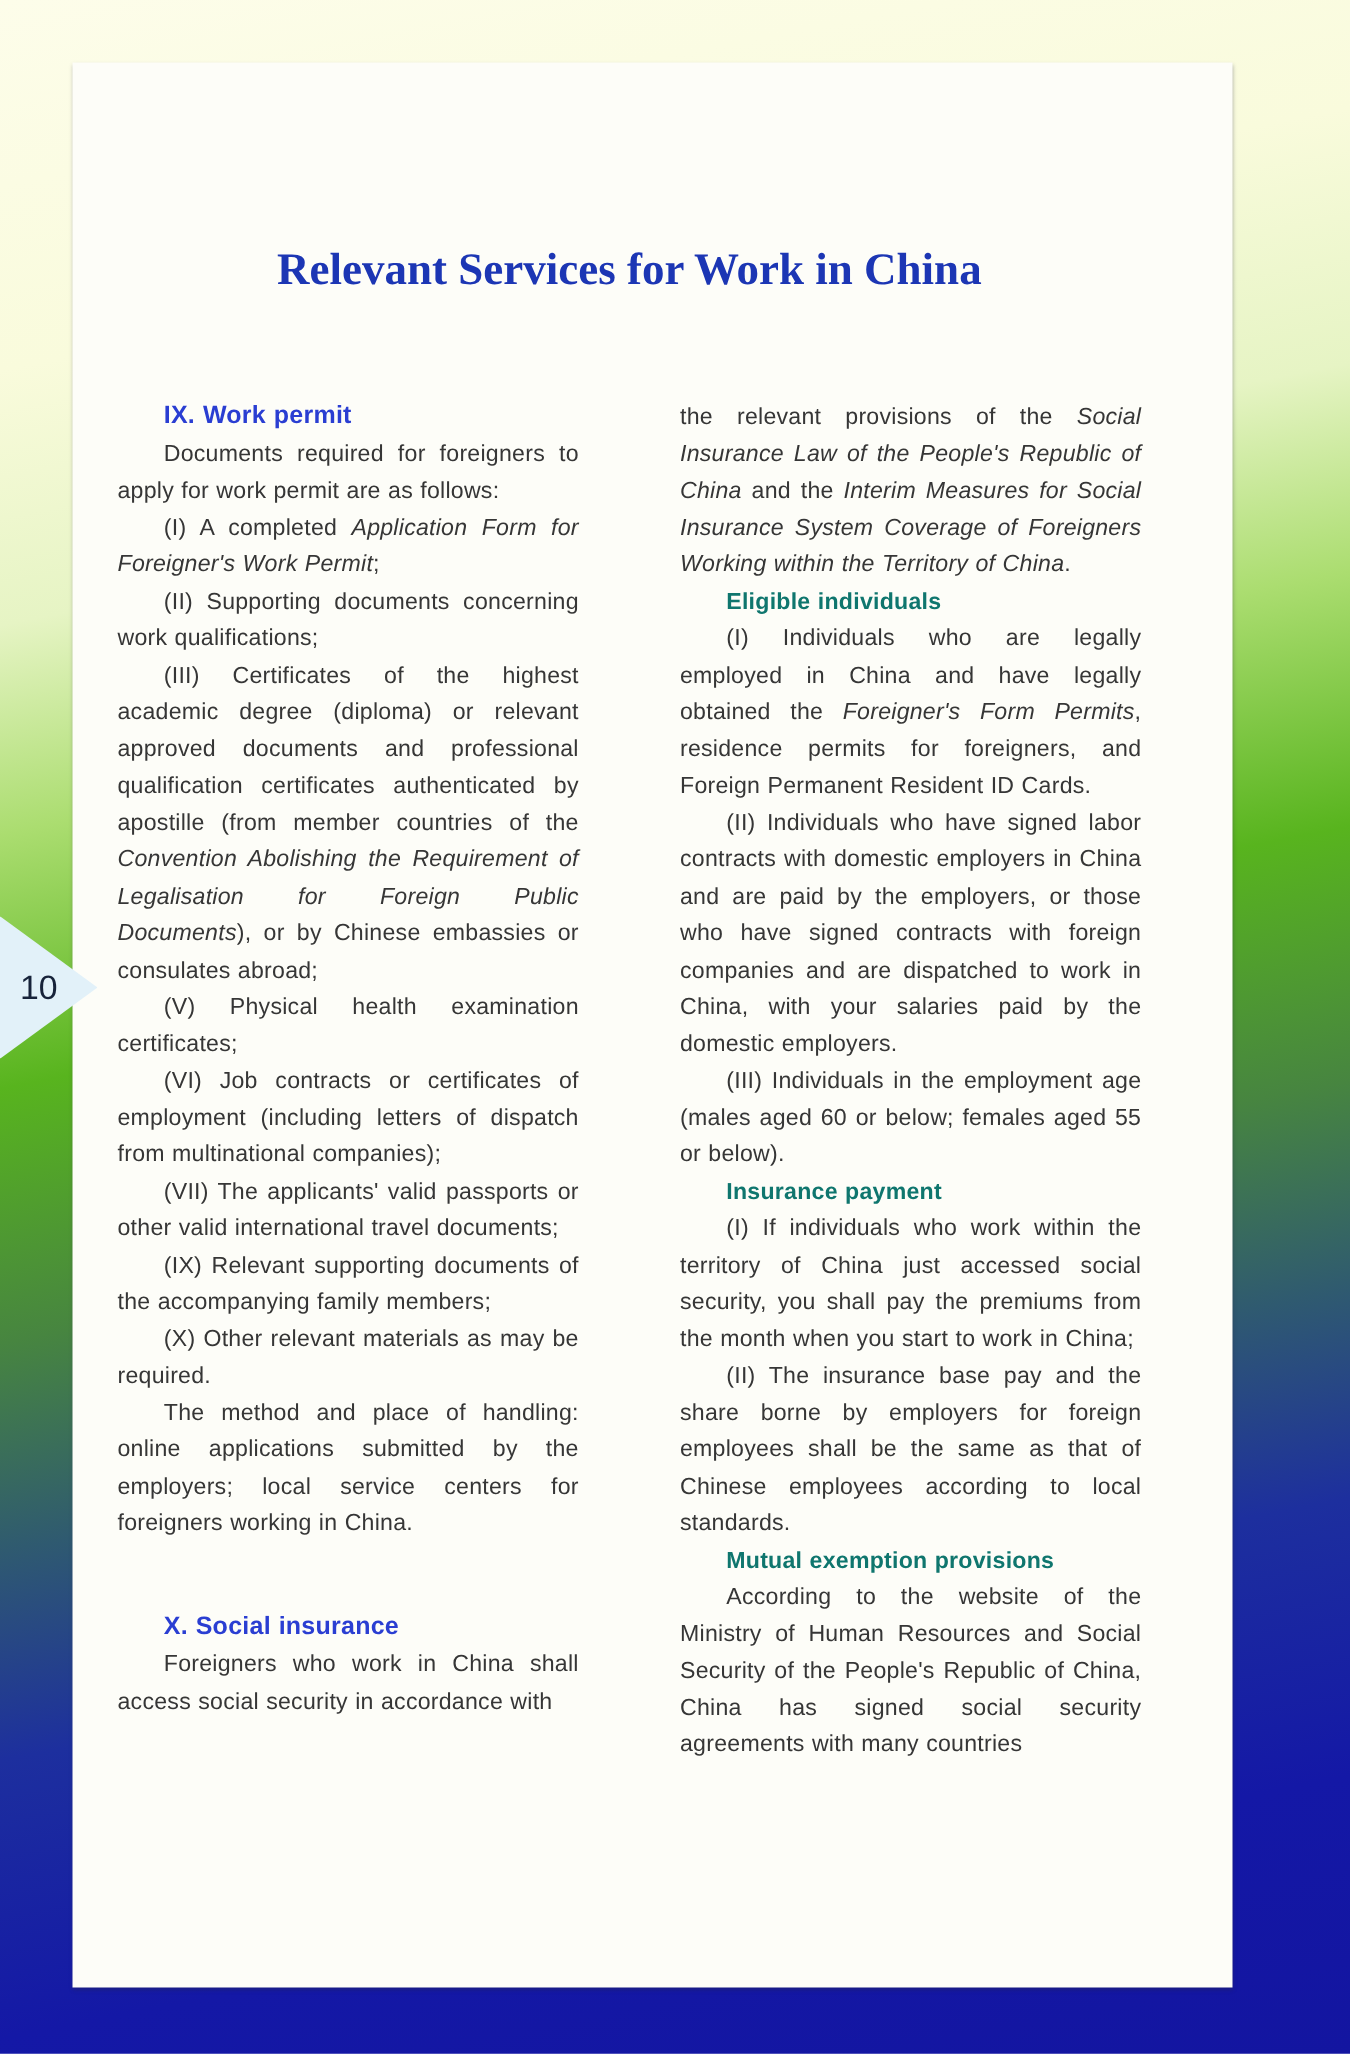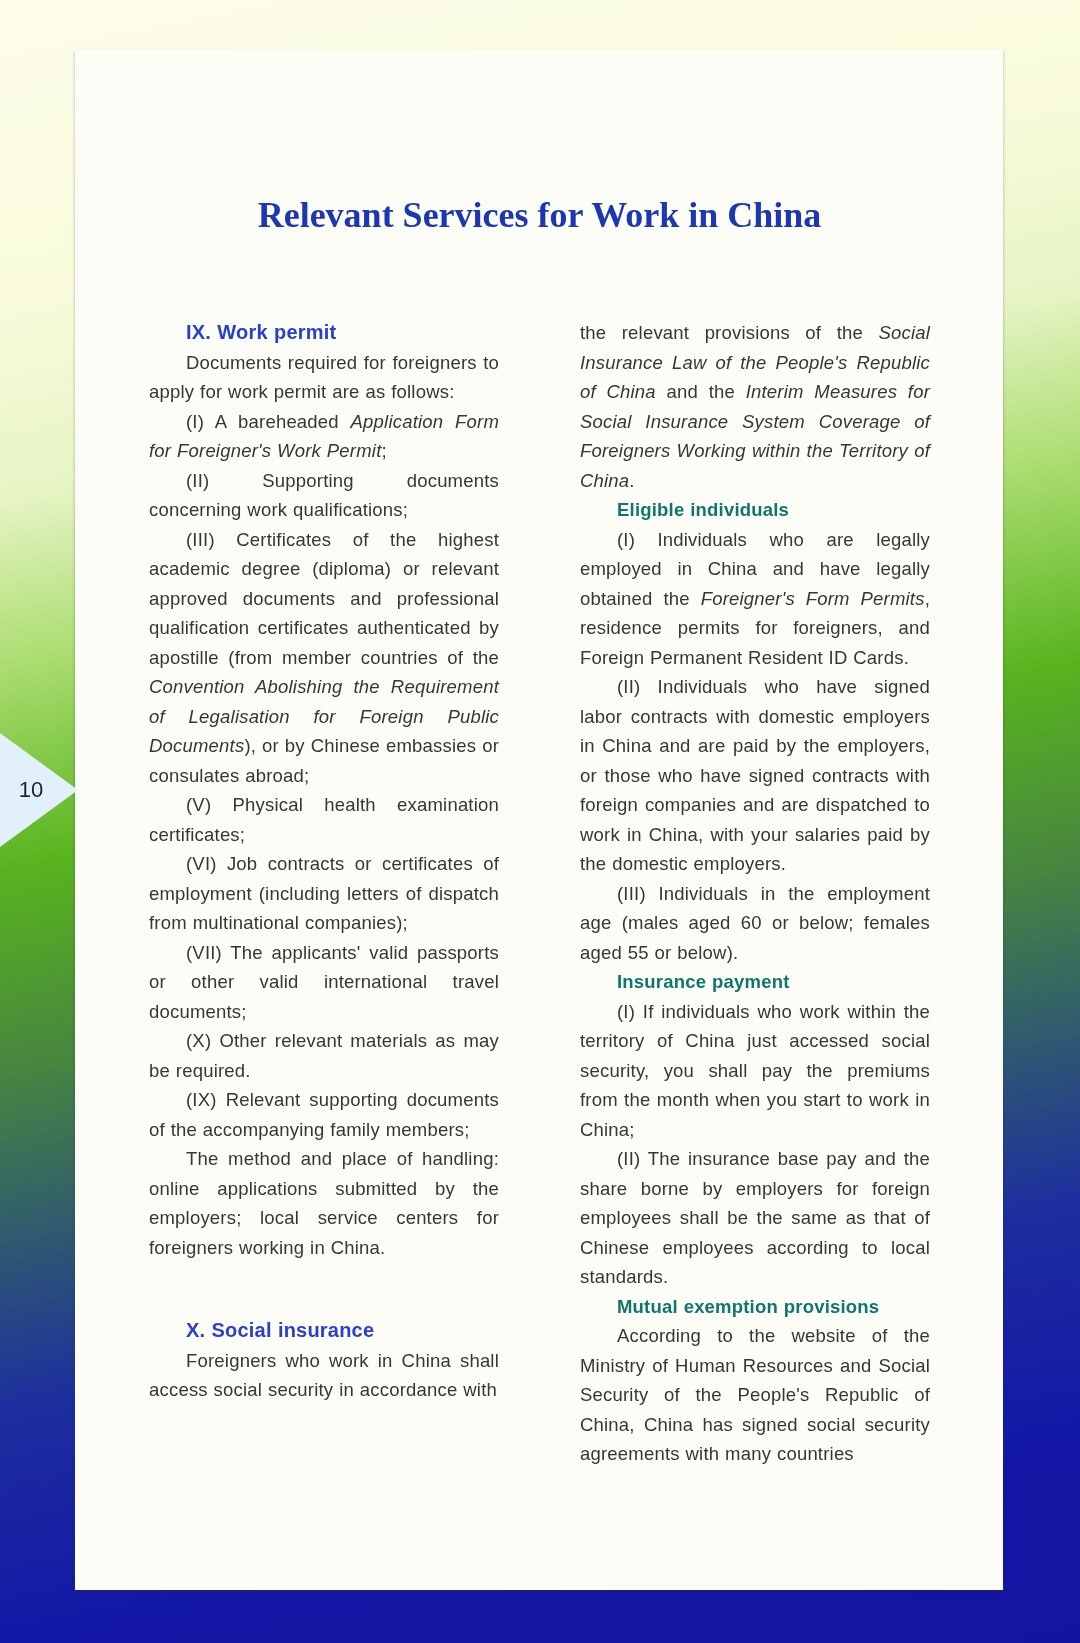--- a/index.html
+++ b/index.html
@@ -5,24 +5,24 @@
   html,body { margin:0; padding:0; }
   body {
     width:1080px; height:1643px; position:relative; overflow:hidden;
     font-family:"Liberation Sans", sans-serif;
     background:linear-gradient(169deg,
       #fdfdea 0%, #f9fbdc 16%, #e6f4c4 27%, #abdd70 36%,
       #58b41e 47%, #478540 58%, #2f5a70 67%, #1d2f9e 76%,
       #1418a6 88%, #1315a0 100%);
   }
   .sheet {
-    position:absolute; left:75px; top:50px; width:928px; height:1540px;
+    position:absolute; left:58px; top:50px; width:928px; height:1540px;
     background:var(--page-background,#fdfdf8);
     box-shadow:0 2px 3px rgba(40,40,70,.35);
-    box-sizing:border-box; padding:143px 73px 0 74px;
+    box-sizing:border-box; padding:143px 73px 0 36px;
   }
   .title {
     margin:0; text-align:center;
     font-family:"Liberation Serif", serif; font-weight:bold;
     font-size:36px; line-height:1.25;
     color:var(--title,#1c36b4);
   }
   .cols { display:flex; gap:81px; margin-top:52px; }
   .col {
     flex:1 1 0; min-width:0;
@@ -39,40 +39,40 @@
   }
   .heading:not(:first-child) { margin-top:54px; }
   .subheading { font-weight:bold; color:#0f766e; text-indent:37px; text-align:left; }
   .it { font-style:italic; }
   .page-tab {
     position:absolute; left:0; top:733px; width:78px; height:114px;
     background:var(--page-tab,#e2f1f9);
     clip-path:polygon(0 0, 100% 50%, 0 100%);
     display:flex; align-items:center; justify-content:center;
     box-sizing:border-box; padding-right:16px;
-    font-size:22px; color:#17233a;
+    font-size:27px; color:#17233a;
   }
 </style>
 </head>
 <body style="--title: #1c36b4; --section-heading: #2a3ed2; --body-text: #363636; --page-background: #fdfdf8; --page-tab: #e2f1f9; --gradient-top: #fdfdea; --gradient-green: #58b41e; --gradient-bottom: #1315a0;">
 
 <div class="sheet">
   <h1 class="title">Relevant Services for Work in China</h1>
   <div class="cols">
     <div class="col" id="col-left">
         <p class="block heading"><span>IX. Work permit</span></p>
         <p class="block paragraph"><span>Documents required for foreigners to apply for work permit are as follows:</span></p>
-        <p class="block paragraph"><span>(I) A bareheaded </span><span class="it">Application Form for Foreigner's Work Permit</span><span>;</span></p>
+        <p class="block paragraph"><span>(I) A completed </span><span class="it">Application Form for Foreigner's Work Permit</span><span>;</span></p>
         <p class="block paragraph"><span>(II) Supporting documents concerning work qualifications;</span></p>
         <p class="block paragraph"><span>(III) Certificates of the highest academic degree (diploma) or relevant approved documents and professional qualification certificates authenticated by apostille (from member countries of the </span><span class="it">Convention Abolishing the Requirement of Legalisation for Foreign Public Documents</span><span>), or by Chinese embassies or consulates abroad;</span></p>
         <p class="block paragraph"><span>(V) Physical health examination certificates;</span></p>
         <p class="block paragraph"><span>(VI) Job contracts or certificates of employment (including letters of dispatch from multinational companies);</span></p>
         <p class="block paragraph"><span>(VII) The applicants' valid passports or other valid international travel documents;</span></p>
+        <p class="block paragraph"><span>(IX) Relevant supporting documents of the accompanying family members;</span></p>
         <p class="block paragraph"><span>(X) Other relevant materials as may be required.</span></p>
-        <p class="block paragraph"><span>(IX) Relevant supporting documents of the accompanying family members;</span></p>
         <p class="block paragraph"><span>The method and place of handling: online applications submitted by the employers; local service centers for foreigners working in China.</span></p>
         <p class="block heading"><span>X. Social insurance</span></p>
         <p class="block paragraph"><span>Foreigners who work in China shall access social security in accordance with</span></p>
       </div>
     <div class="col" id="col-right">
         <p class="block paragraph no-indent"><span>the relevant provisions of the </span><span class="it">Social Insurance Law of the People's Republic of China</span><span> and the </span><span class="it">Interim Measures for Social Insurance System Coverage of Foreigners Working within the Territory of China</span><span>.</span></p>
         <p class="block subheading"><span>Eligible individuals</span></p>
         <p class="block paragraph"><span>(I) Individuals who are legally employed in China and have legally obtained the </span><span class="it">Foreigner's Form Permits</span><span>, residence permits for foreigners, and Foreign Permanent Resident ID Cards.</span></p>
         <p class="block paragraph"><span>(II) Individuals who have signed labor contracts with domestic employers in China and are paid by the employers, or those who have signed contracts with foreign companies and are dispatched to work in China, with your salaries paid by the domestic employers.</span></p>
         <p class="block paragraph"><span>(III) Individuals in the employment age (males aged 60 or below; females aged 55 or below).</span></p>

